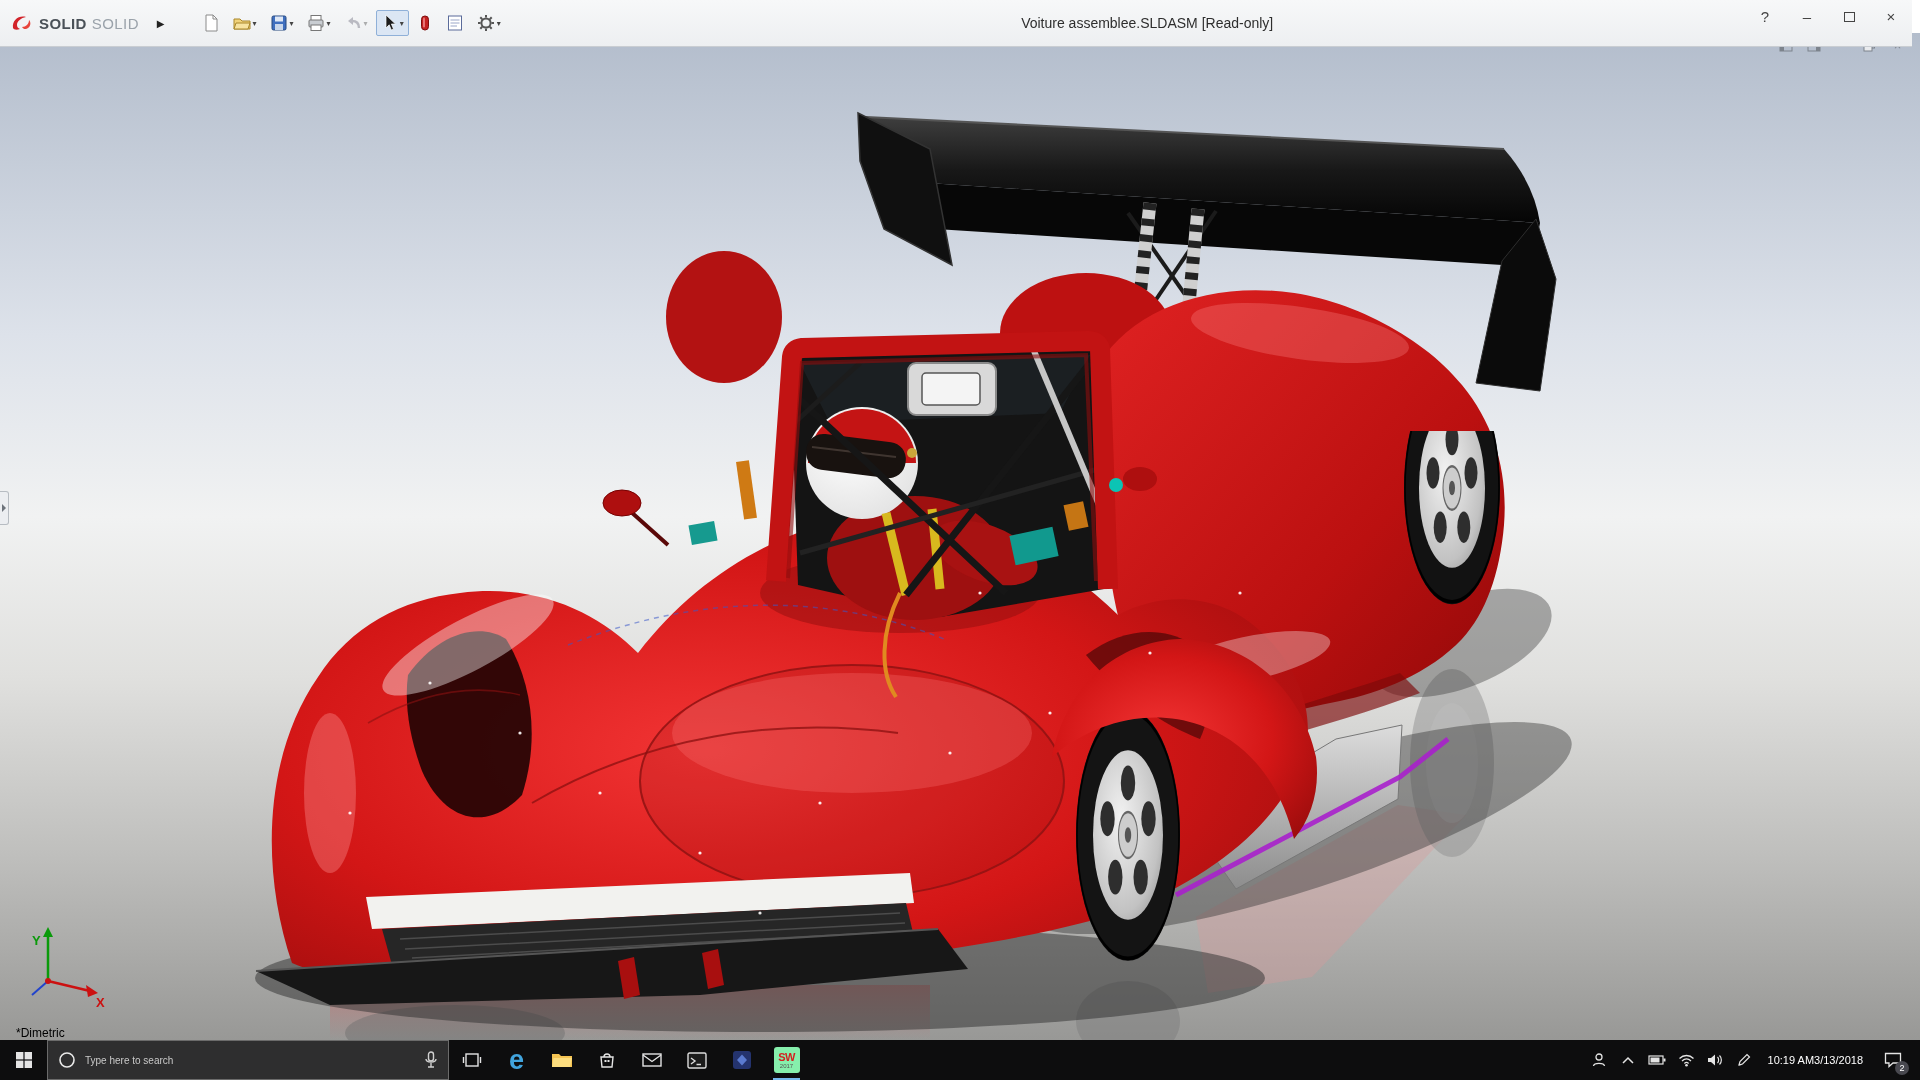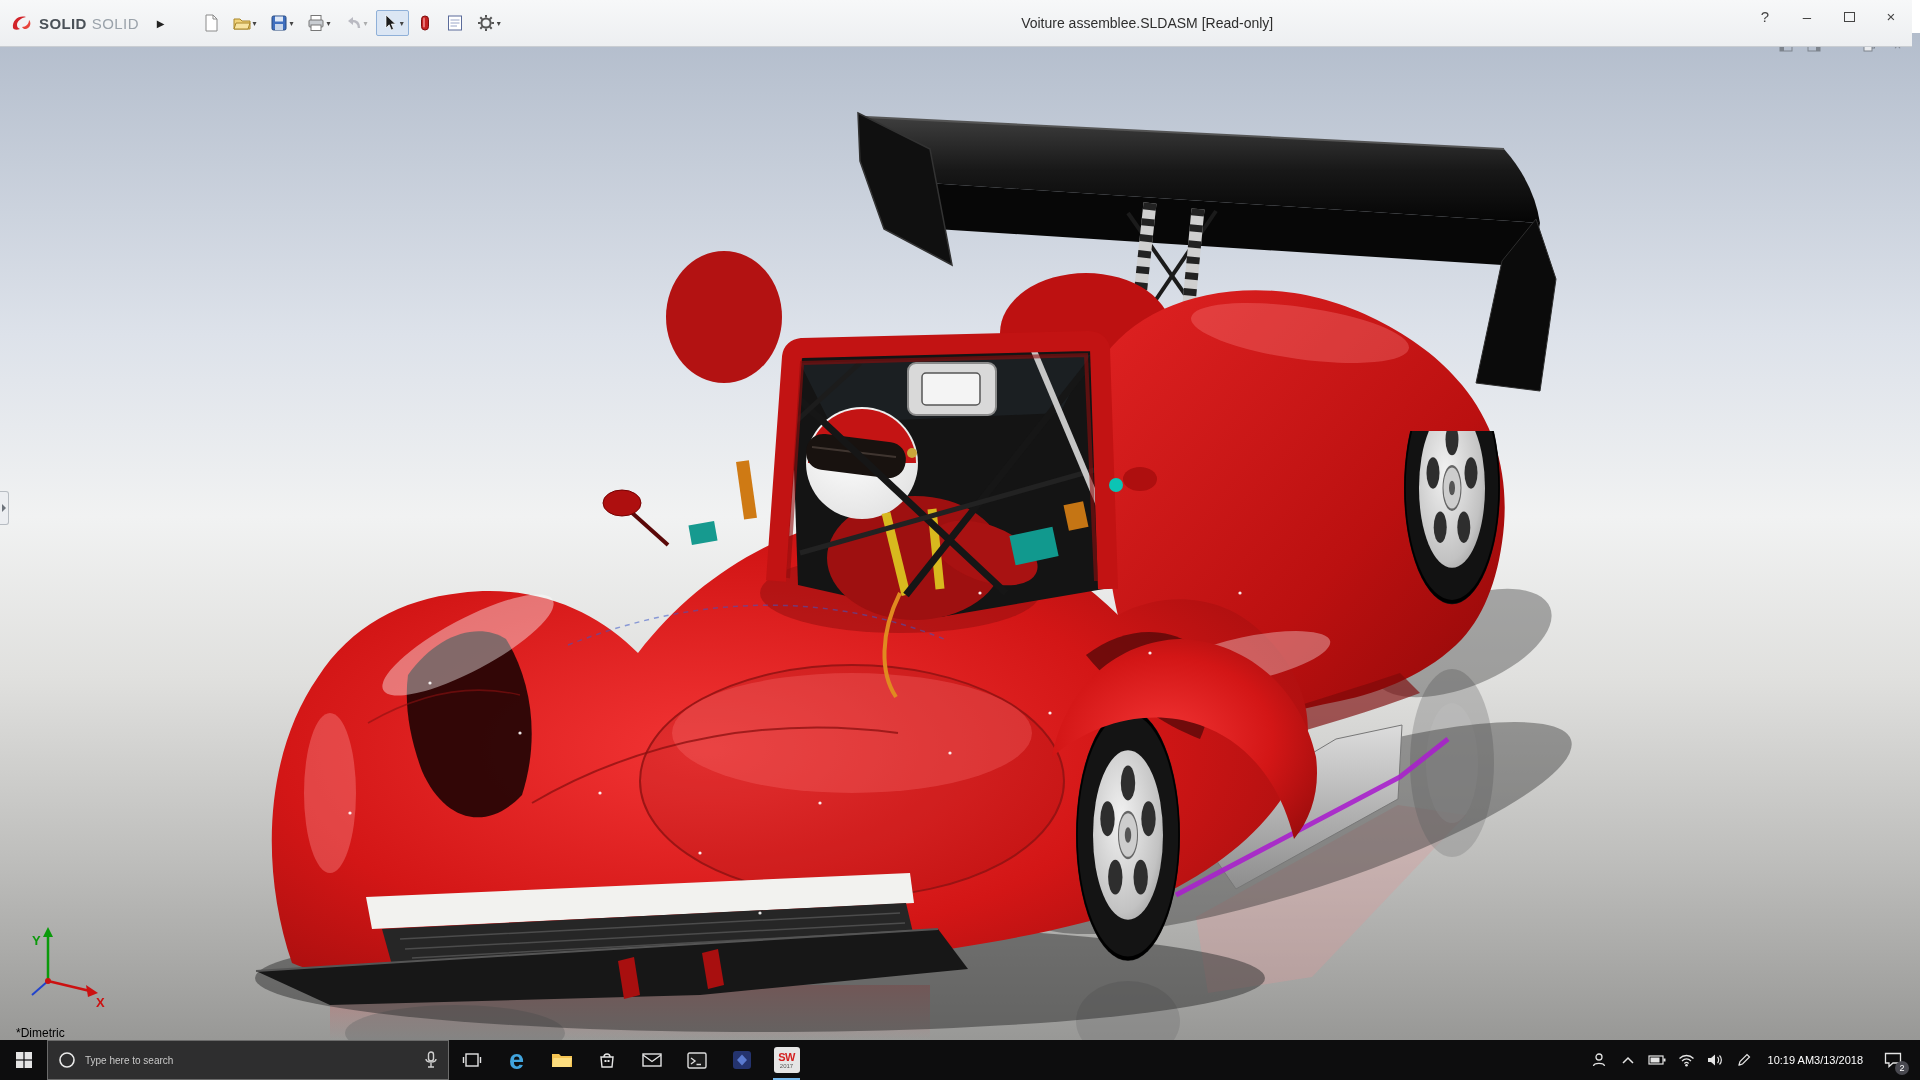--- a/index.html
+++ b/index.html
@@ -35,21 +35,21 @@
   
   .taskbar { position:absolute; left:0; right:0; bottom:0; height:40px; background:#0d0d0e; display:flex; align-items:stretch; z-index:40; }
   .tb-start { width:47px; display:flex; align-items:center; justify-content:center; }
   .tb-search { width:402px; margin:0; background:#2e2e2f; border:1px solid #6b6b6b; display:flex; align-items:center; gap:9px; padding:0 10px; }
   .tb-search input { flex:1; background:transparent; border:none; outline:none; color:#d5d5d5; font-size:10px; font-family:"Liberation Sans", sans-serif; }
   .tb-search input::placeholder { color:#c9c9c9; }
   .tb-apps { display:flex; }
   .tb-app { width:45px; display:flex; align-items:center; justify-content:center; position:relative; }
   .tb-app .active-line { position:absolute; bottom:0; left:9px; right:9px; height:2px; background:#76b9ed; }
   .edge-e { font-size:27px; font-weight:bold; color:#41a4dd; line-height:1; }
-  .sw-tile { width:26px; height:26px; background:#e5e5e5; border-radius:3px; display:flex; flex-direction:column; align-items:center; justify-content:center; line-height:1; }
+  .sw-tile { width:26px; height:26px; background:#86efac; border-radius:3px; display:flex; flex-direction:column; align-items:center; justify-content:center; line-height:1; }
   .sw-tile b { color:#d42020; font-size:11px; letter-spacing:-.5px; }
   .sw-tile span { color:#555; font-size:6px; }
   .tb-tray { margin-left:auto; display:flex; align-items:center; }
   .tray-ic { width:29px; height:40px; display:flex; align-items:center; justify-content:center; }
   .tb-clock { padding:0 9px; color:#fff; font-size:11px; display:flex; justify-content:center; line-height:1.35; }
   .tb-action { width:42px; height:40px; display:flex; align-items:center; justify-content:center; position:relative; }
   .badge { position:absolute; right:5px; bottom:5px; min-width:14px; height:14px; border-radius:7px; background:#48484f; color:#fff; font-size:9px; display:flex; align-items:center; justify-content:center; padding:0 3px; }
   .show-desktop { width:6px; border-left:1px solid #3c3c3c; }
 </style>
 </head>

